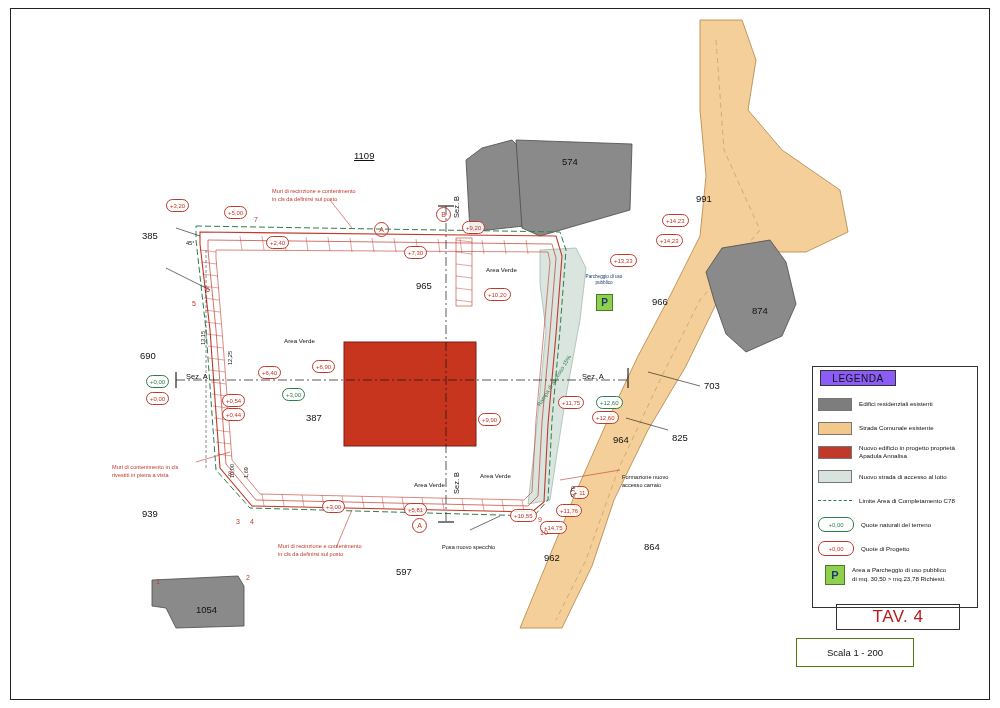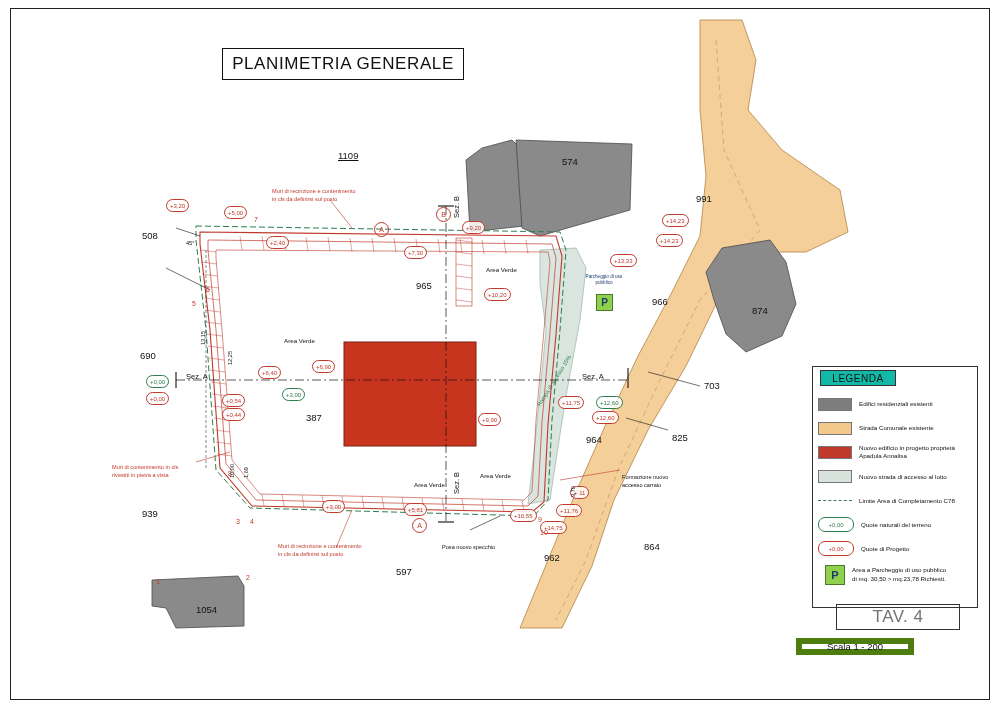--- a/index.html
+++ b/index.html
@@ -79,21 +79,21 @@
     position: absolute;
     left: 820px;
     top: 370px;
     width: 76px;
     height: 16px;
     border: 1px solid #333;
     box-sizing: border-box;
     display: flex;
     align-items: center;
     justify-content: center;
-    background: #14b8a6;
+    background: #8b5cf6;
     font-size: 10px;
     color: #111;
     letter-spacing: 0.5px;
   }
   .legend-rows {
     position: absolute;
     left: 818px;
     top: 396px;
     width: 156px;
   }
@@ -164,30 +164,30 @@
     left: 836px;
     top: 604px;
     width: 124px;
     height: 26px;
     border: 1px solid #333;
     box-sizing: border-box;
     display: flex;
     align-items: center;
     justify-content: center;
     font-size: 17px;
-    color: #737373;
+    color: #b91c1c;
     letter-spacing: 0.5px;
   }
   .scala-box {
     position: absolute;
     left: 796px;
     top: 638px;
     width: 118px;
-    height: 17px;
-    border: 6px solid #4d7c0f;
+    height: 29px;
+    border: 1px solid #4d7c0f;
     box-sizing: border-box;
     display: flex;
     align-items: center;
     justify-content: center;
     font-size: 9.5px;
     color: #111;
   }
   .parcel-label {
     position: absolute;
     font-size: 9.5px;
@@ -395,23 +395,20 @@
     <line x1="206" y1="250" x2="206" y2="468" stroke="#111" stroke-width="0.5" stroke-dasharray="3 2"></line>
     <line x1="648" y1="372" x2="700" y2="386" stroke="#111" stroke-width="0.6"></line>
     <line x1="626" y1="418" x2="668" y2="430" stroke="#111" stroke-width="0.6"></line>
     <line x1="560" y1="480" x2="620" y2="470" stroke="#c0392b" stroke-width="0.6"></line>
     <line x1="470" y1="530" x2="500" y2="516" stroke="#111" stroke-width="0.6"></line>
     <line x1="196" y1="462" x2="230" y2="452" stroke="#c0392b" stroke-width="0.6"></line>
     <line x1="330" y1="200" x2="352" y2="228" stroke="#c0392b" stroke-width="0.6"></line>
     <line x1="336" y1="548" x2="352" y2="510" stroke="#c0392b" stroke-width="0.6"></line>
   </svg>
 
-  <div class="title-box">
-    <span>PLANIMETRIA GENERALE</span>
-  </div>
 
   <div class="legend-box"></div>
   <div class="legend-title">LEGENDA</div>
   <div class="legend-rows" id="legend-rows">
       <div class="legend-row">
         <div class="legend-swatch" style="background: rgb(125, 125, 125);"></div>
         <div class="legend-label">Edifici residenziali esistenti</div>
       </div>
       <div class="legend-row">
         <div class="legend-swatch" style="background: rgb(242, 201, 138);"></div>
@@ -440,30 +437,30 @@
       <div class="legend-row">
         <div class="parking-swatch">P</div>
         <div class="legend-label">Area a Parcheggio di uso pubblico<br>di mq. 30,50 &gt; mq.23,78 Richiesti.</div>
       </div>
     </div>
 
   <div class="tav-box">TAV.  4</div>
   <div class="scala-box">Scala  1 - 200</div>
 
   <div id="overlay-layer">
-      <div class="parcel-label" style="left: 338px; top: 150px; text-decoration: underline;">1109</div>
+      <div class="parcel-label" style="left: 354px; top: 150px; text-decoration: underline;">1109</div>
       <div class="parcel-label" style="left: 562px; top: 156px;">574</div>
       <div class="parcel-label" style="left: 696px; top: 193px;">991</div>
       <div class="parcel-label" style="left: 752px; top: 305px;">874</div>
       <div class="parcel-label" style="left: 652px; top: 296px; text-align: center;">966</div>
-      <div class="parcel-label" style="left: 142px; top: 230px;">508</div>
+      <div class="parcel-label" style="left: 142px; top: 230px;">385</div>
       <div class="parcel-label" style="left: 416px; top: 280px;">965</div>
       <div class="parcel-label" style="left: 140px; top: 350px;">690</div>
       <div class="parcel-label" style="left: 306px; top: 412px;">387</div>
-      <div class="parcel-label" style="left: 586px; top: 434px; text-align: right;">964</div>
+      <div class="parcel-label" style="left: 613px; top: 434px; text-align: right;">964</div>
       <div class="parcel-label" style="left: 704px; top: 380px;">703</div>
       <div class="parcel-label" style="left: 672px; top: 432px;">825</div>
       <div class="parcel-label" style="left: 644px; top: 541px;">864</div>
       <div class="parcel-label" style="left: 544px; top: 552px;">962</div>
       <div class="parcel-label" style="left: 142px; top: 508px;">939</div>
       <div class="parcel-label" style="left: 396px; top: 566px;">597</div>
       <div class="parcel-label" style="left: 196px; top: 604px;">1054</div>
       <div class="note-red" style="left: 272px; top: 188px;">Muri di recinzione e contenimento<br>in cls da definirsi sul posto</div>
       <div class="note-red" style="left: 112px; top: 464px;">Muri di contenimento in cls<br>rivestiti in pietra a vista</div>
       <div class="note-red" style="left: 278px; top: 543px;">Muri di recinzione e contenimento<br>in cls da definirsi sul posto</div>

